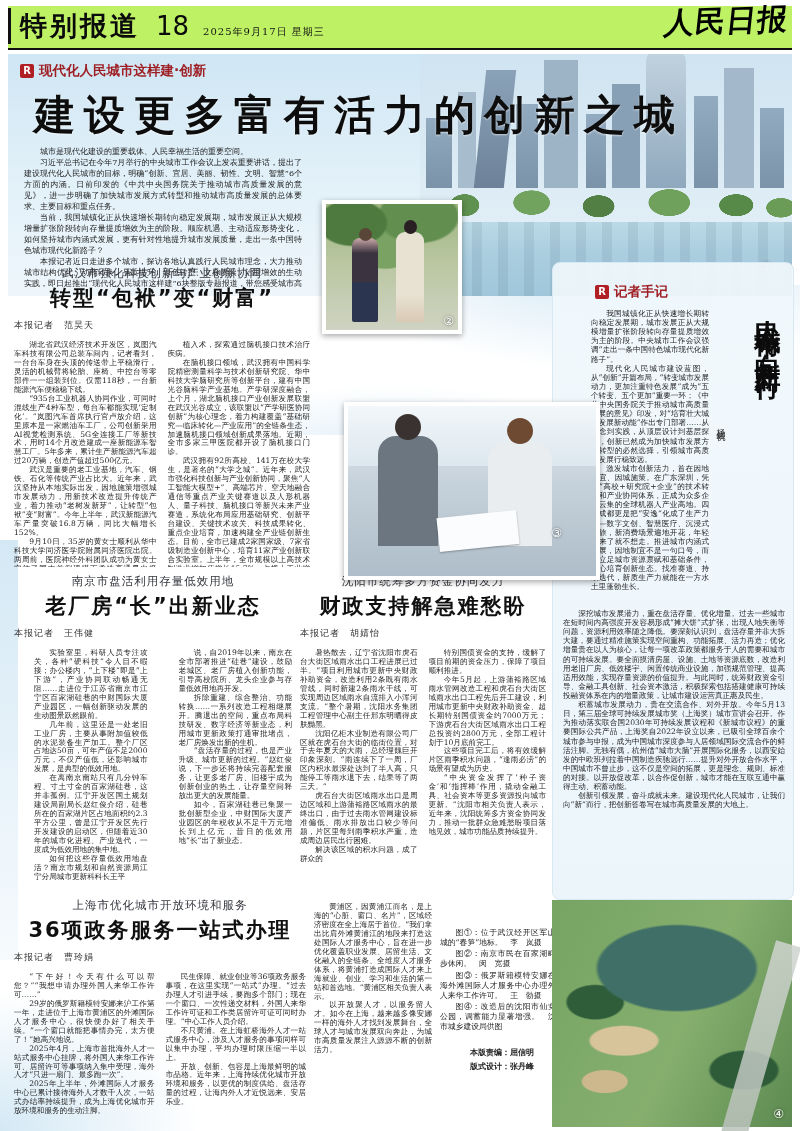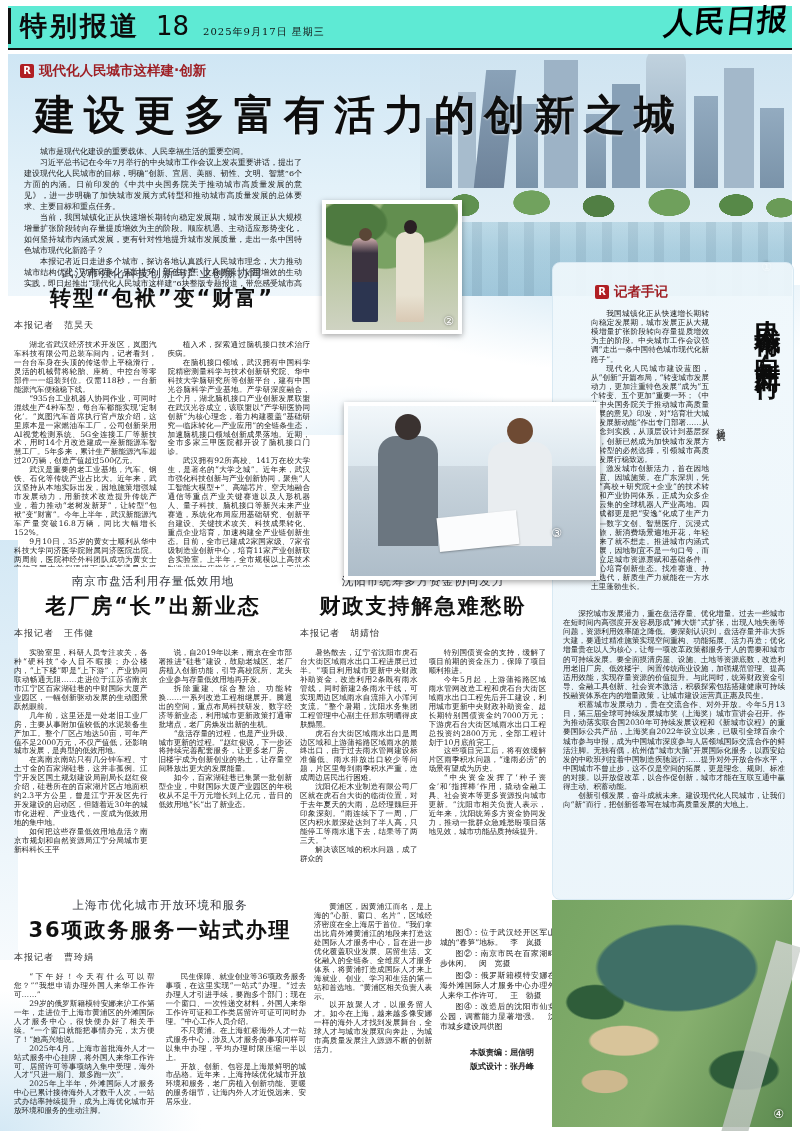--- a/index.html
+++ b/index.html
@@ -9,21 +9,21 @@
   .deco{position:absolute;pointer-events:none;}
   .deco-mid{left:290px;top:285px;width:510px;height:150px;
     background:radial-gradient(90% 120% at 65% -20%,rgba(130,190,225,.40),rgba(130,190,225,0) 65%),
                radial-gradient(70% 90% at 20% 120%,rgba(150,200,230,.35),rgba(150,200,230,0) 60%);}
   .deco-bl{left:0;top:930px;width:360px;height:201px;
     background:radial-gradient(80% 100% at 0% 100%,rgba(160,205,232,.45),rgba(160,205,232,0) 70%);}
   .deco-left{left:0;top:540px;width:18px;height:420px;background:linear-gradient(180deg,rgba(170,210,235,.5),rgba(170,210,235,.1));}
 
   
   .hdr{position:absolute;left:8px;right:8px;top:6px;height:42px;border-bottom:2px solid #111;
-       display:flex;align-items:flex-end;justify-content:space-between;background:#5eead4;}
+       display:flex;align-items:flex-end;justify-content:space-between;background:#bef264;}
   .hdr-left{display:flex;align-items:baseline;padding-bottom:4px;}
   .sec-title{font-family:"DejaVu Sans","Liberation Sans",sans-serif;font-weight:bold;font-size:27px;
              border-left:3px solid #111;padding-left:9px;letter-spacing:3px;color:#0b0b0b;}
   .pagenum{font-family:"DejaVu Sans","Liberation Sans",sans-serif;font-size:26px;margin-left:16px;color:#0b0b0b;}
   .hdate{font-size:10px;margin-left:14px;color:#111;letter-spacing:1px;}
   .masthead{font-weight:900;font-size:30px;color:#000;transform:rotate(-2deg) skewX(-8deg);
             letter-spacing:1px;padding:0 4px 6px 0;}
 
   
   .feature{position:absolute;left:8px;top:54px;width:784px;height:242px;overflow:hidden;
@@ -99,21 +99,21 @@
   .kicker{text-align:center;font-size:11.5px;color:#33363d;letter-spacing:1px;
           font-family:"DejaVu Sans","Liberation Sans",sans-serif;}
   .headline{text-align:center;font-family:"DejaVu Sans","Liberation Sans",sans-serif;font-weight:900;
             color:#101010;margin:3px 0 0;}
   .h-large{font-size:21px;letter-spacing:2px;}
   .byline{font-size:9px;color:#333;margin-top:7px;letter-spacing:1px;}
   .cols{display:flex;gap:11px;margin-top:9px;}
   .tcol{flex:1;text-align:justify;line-height:1.18;overflow:hidden;color:#1f1f1f;}
   .tcol p{margin:0;text-indent:2em;}
   .wuhan{left:14px;top:266px;width:296px;} .wuhan .tcol{height:226px;}
-  .nanjing{left:14px;top:574px;width:278px;} .nanjing .tcol{height:244px;}
+  .nanjing{left:14px;top:574px;width:278px;} .nanjing .tcol{height:244px;margin-left:20px;}
   .shenyang{left:300px;top:574px;width:246px;} .shenyang .tcol{height:244px;}
   .shanghai{left:14px;top:898px;width:292px;} .shanghai .tcol{height:154px;}
   .midcol{position:absolute;left:314px;top:903px;width:118px;height:225px;overflow:hidden;
           font-size:7.6px;line-height:1.18;text-align:justify;color:#1f1f1f;}
   .midcol p{margin:0;text-indent:2em;}
 
   
   .caps{position:absolute;left:440px;top:928px;width:124px;font-size:7.8px;line-height:1.3;
         text-align:justify;color:#222;}
   .caps p{margin:0 0 1px;text-indent:2em;}
@@ -236,22 +236,22 @@
     </div>
   </article>
 
   <article class="art shenyang">
     <div class="kicker">沈阳市统筹多方资金协同发力</div>
     <h2 class="headline h-large">财政支持解急难愁盼</h2>
     <div class="byline">本报记者　胡婧怡</div>
     <div class="cols">
       <div class="tcol">
           <p>暑热散去，辽宁省沈阳市虎石台大街区域雨水出口工程进展已过半。“项目利用城市更新中央财政补助资金，改造利用2条既有雨水管线，同时新建2条雨水干线，可实现周边区域雨水自流排入小浑河支流。”整个暑期，沈阳水务集团工程管理中心副主任邢东明晒得皮肤黝黑。</p>
+          <p>沈阳亿柜木业制造有限公司厂区就在虎石台大街的临街位置，对于去年夏天的大雨，总经理魏巨开印象深刻。“雨连续下了一周，厂区内积水最深处达到了半人高，只能停工等雨水退下去，结果等了两三天。”</p>
           <p>虎石台大街区域雨水出口是周边区域和上游蒲裕路区域雨水的最终出口，由于过去雨水管网建设标准偏低、雨水排放出口较少等问题，片区里每到雨季积水严重，造成周边居民出行困难。</p>
-          <p>沈阳亿柜木业制造有限公司厂区就在虎石台大街的临街位置，对于去年夏天的大雨，总经理魏巨开印象深刻。“雨连续下了一周，厂区内积水最深处达到了半人高，只能停工等雨水退下去，结果等了两三天。”</p>
           <p>解决该区域的积水问题，成了群众的</p>
         </div>
       <div class="tcol">
           <p>特别国债资金的支持，缓解了项目前期的资金压力，保障了项目顺利推进。</p>
           <p>今年5月起，上游蒲裕路区域雨水管网改造工程和虎石台大街区域雨水出口工程先后开工建设，利用城市更新中央财政补助资金、超长期特别国债资金约7000万元；下游虎石台大街区域雨水出口工程总投资约2800万元，全部工程计划于10月底前完工。</p>
           <p>这些项目完工后，将有效缓解片区雨季积水问题，“逢雨必涝”的场景有望成为历史。</p>
           <p>“中央资金发挥了‘种子资金’和‘指挥棒’作用，撬动金融工具、社会资本等更多资源投向城市更新。”沈阳市相关负责人表示，近年来，沈阳统筹多方资金协同发力，推动一批群众急难愁盼项目落地见效，城市功能品质持续提升。</p>
         </div>
     </div>
   </article>
@@ -263,21 +263,21 @@
     <div class="cols">
       <div class="tcol">
           <p>“下午好！今天有什么可以帮您？”“我想申请办理外国人来华工作许可……”</p>
           <p>29岁的俄罗斯籍模特安娜来沪工作第一年，走进位于上海市黄浦区的外滩国际人才服务中心，很快便办好了相关手续。“一个窗口就能把事情办完，太方便了！”她高兴地说。</p>
           <p>2025年4月，上海市首批海外人才一站式服务中心挂牌，将外国人来华工作许可、居留许可等事项纳入集中受理，海外人才“只进一扇门、最多跑一次”。</p>
           <p>2025年上半年，外滩国际人才服务中心已累计接待海外人才数千人次，一站式办结率持续提升，成为上海优化城市开放环境和服务的生动注脚。</p>
         </div>
       <div class="tcol">
           <p>民生保障、就业创业等36项政务服务事项，在这里实现“一站式”办理。“过去办理人才引进手续，要跑多个部门；现在一个窗口、一次性递交材料，外国人来华工作许可证和工作类居留许可证可同时办理。”中心工作人员介绍。</p>
           <p>不只黄浦。在上海虹桥海外人才一站式服务中心，涉及人才服务的事项同样可以集中办理，平均办理时限压缩一半以上。</p>
-          <p>开放、创新、包容是上海最鲜明的城市品格。近年来，上海持续优化城市开放环境和服务，老厂房植入创新功能、更暖的服务细节，让海内外人才近悦远来、安居乐业。</p>
+          <p>开放、创新、包容是上海最鲜明的城市品格。近年来，上海持续优化城市开放环境和服务，以更优的制度供给、盘活存量的过程，让海内外人才近悦远来、安居乐业。</p>
         </div>
     </div>
   </article>
 
   <div class="midcol">
       <p>黄浦区，因黄浦江而名，是上海的“心脏、窗口、名片”，区域经济密度在全上海居于首位。“我们拿出比肩外滩黄浦江的地段来打造这处国际人才服务中心，旨在进一步优化覆盖职业发展、居留生活、文化融入的全链条、全维度人才服务体系，将黄浦打造成国际人才来上海就业、创业、学习和生活的第一站和首选地。”黄浦区相关负责人表示。</p>
       <p>以开放聚人才，以服务留人才。如今在上海，越来越多像安娜一样的海外人才找到发展舞台，全球人才与城市发展双向奔赴，为城市高质量发展注入源源不断的创新活力。</p>
     </div>
 
   <div class="caps">

